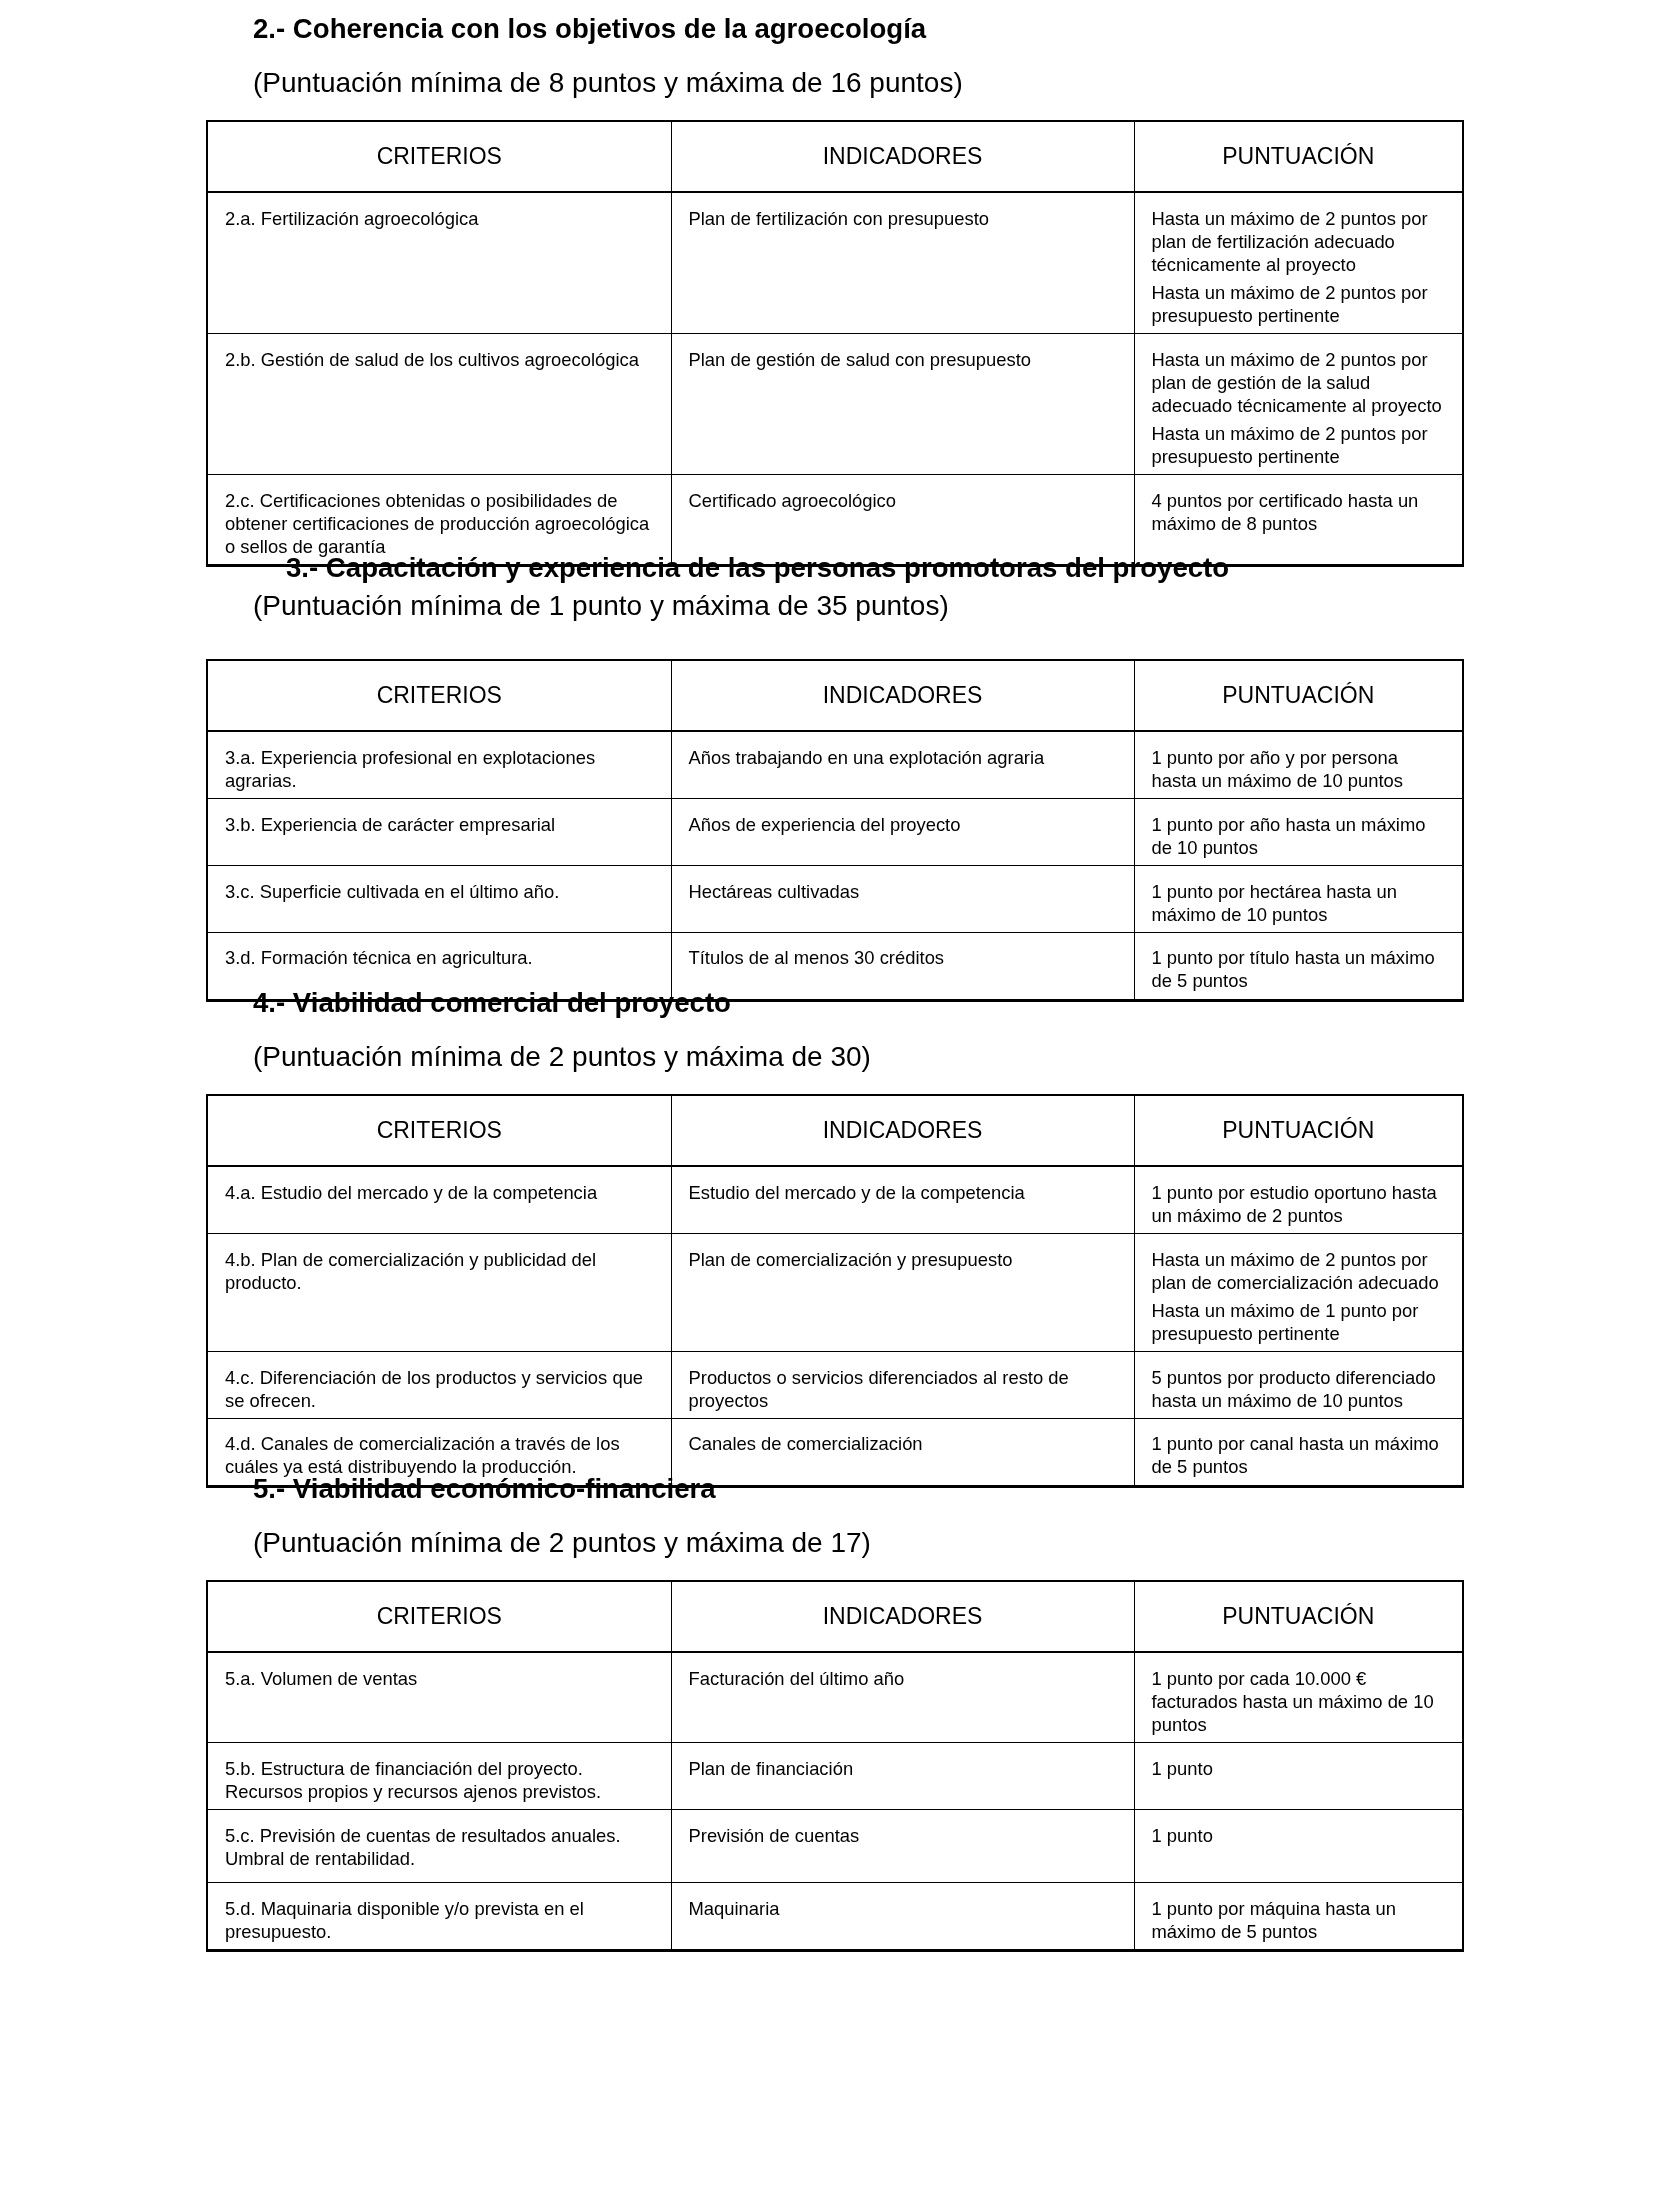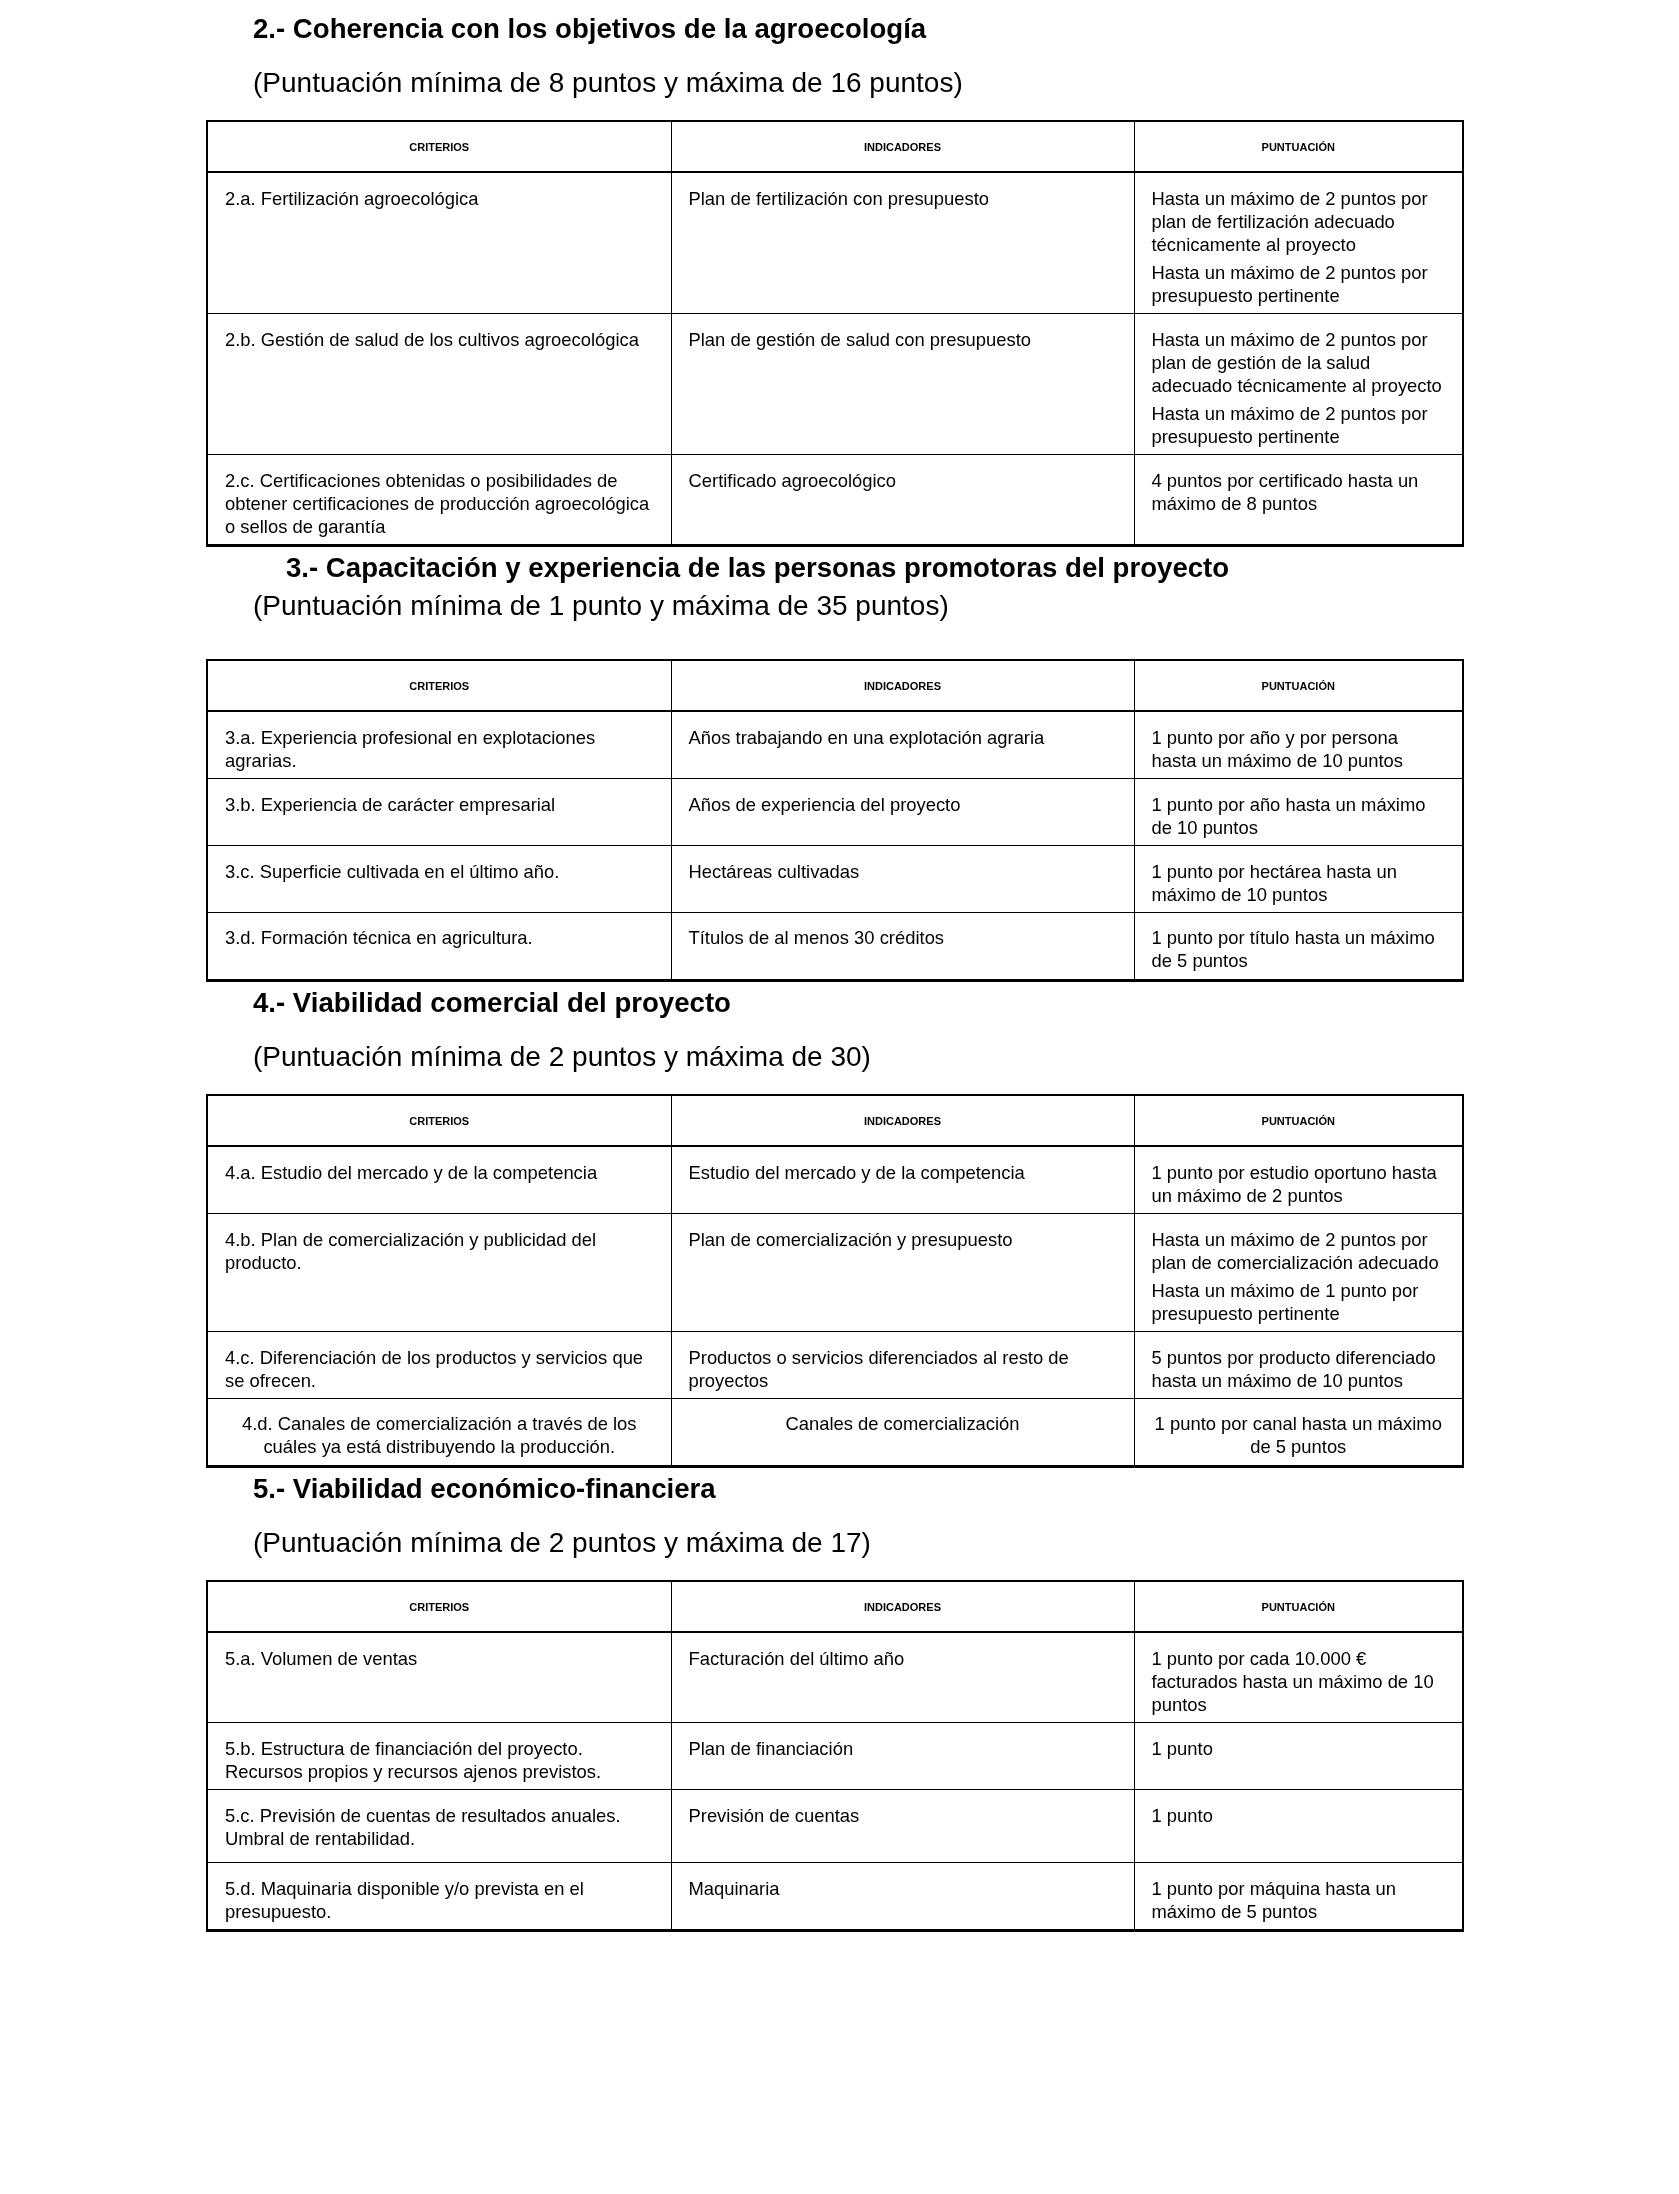--- a/index.html
+++ b/index.html
@@ -6,22 +6,22 @@
   body { width: 1679px; height: 2194px; position: relative; overflow: hidden;
          font-family: "Liberation Sans", sans-serif; color: #000; }
   .section { position: absolute; left: 0; width: 1679px; }
   .sec-title { position: absolute; left: 253px; font-weight: bold; font-size: 27.6px; line-height: 27.6px; white-space: nowrap; }
   .sec-sub { position: absolute; left: 253px; font-size: 28px; line-height: 28px; white-space: nowrap; }
   table.crit { position: absolute; left: 206px; width: 1256px; border-collapse: collapse; table-layout: fixed;
                border-top: 2.3px solid #000; border-left: 2.3px solid #000; border-right: 2.3px solid #000; border-bottom: 3.8px solid #000; }
   table.crit col.c1 { width: 464px; }
   table.crit col.c2 { width: 463px; }
   table.crit col.c3 { width: 329px; }
-  table.crit th { font-weight: bold; font-size: 11px; text-align: center; vertical-align: middle;
-                  border: 1.5px solid #000; border-bottom-width: 2.3px; padding: 4px; height: 41px; }
+  table.crit th { font-weight: normal; font-size: 23px; text-align: center; vertical-align: middle;
+                  border: 1.5px solid #000; border-bottom-width: 2.3px; padding: 14px; height: 41px; }
   table.crit td { font-size: 18.4px; line-height: 23px; vertical-align: top; border: 1.5px solid #000;
                   padding: 13.8px 17px 6.1px 17px; }
   td p { margin: 0; }
   td p + p { margin-top: 5px; }
 </style>
 </head>
 <body>
 
 <div class="section" style="top:0px;">
   <div class="sec-title" style="top:15.3px;">2.- Coherencia con los objetivos de la agroecología</div>
@@ -188,21 +188,21 @@
         <td>
             <p>4.c. Diferenciación de los productos y servicios que se ofrecen.</p>
           </td>
         <td>
             <p>Productos o servicios diferenciados al resto de proyectos</p>
           </td>
         <td>
             <p>5 puntos por producto diferenciado hasta un máximo de 10 puntos</p>
           </td>
       </tr>
-      <tr style="height:64px;text-align:center;">
+      <tr style="height:64px;">
         <td>
             <p>4.d. Canales de comercialización a través de los cuáles ya está  distribuyendo la producción.</p>
           </td>
         <td>
             <p>Canales de comercialización</p>
           </td>
         <td>
             <p>1 punto por canal hasta un máximo de 5 puntos</p>
           </td>
       </tr>

